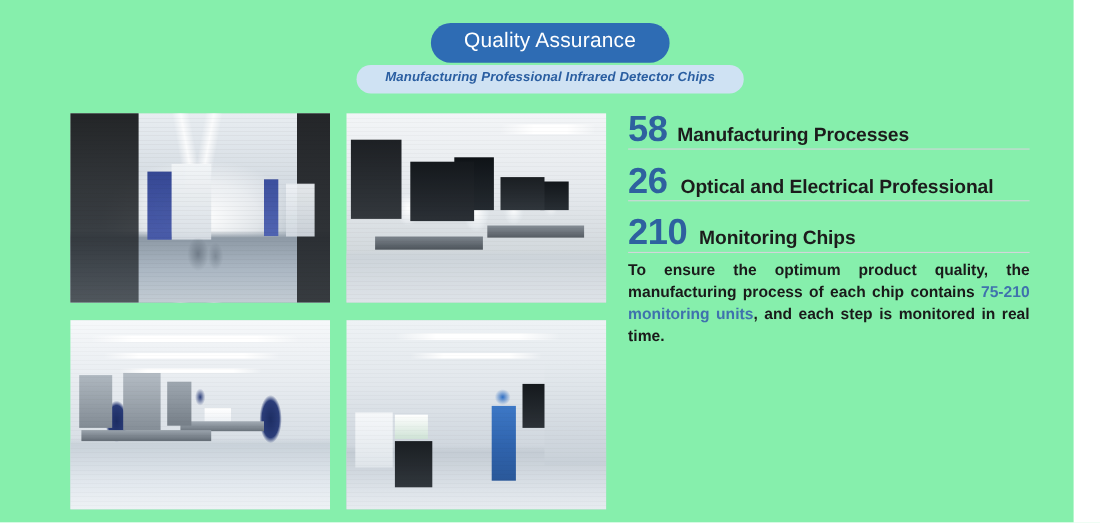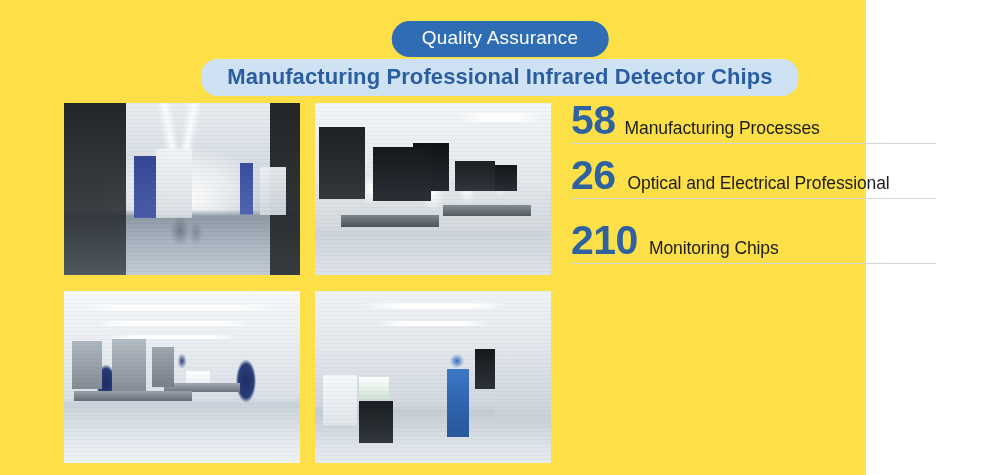--- a/index.html
+++ b/index.html
@@ -7,23 +7,23 @@
   html, body {
     width: 1000px;
     height: 475px;
     background: #ffffff;
     font-family: "Liberation Sans", "DejaVu Sans", sans-serif;
     overflow: hidden;
   }
 
   .page {
     position: relative;
-    width: 866px;
+    width: 976px;
     height: 475px;
-    background: #fde047;
+    background: #86efac;
   }
 
   
   .header {
     position: absolute;
     top: 0; left: 0;
     width: 1000px;
     height: 96px;
   }
 
@@ -43,27 +43,28 @@
     line-height: 1.15;
   }
 
   .subtitle-badge {
     position: absolute;
     top: 59px;
     left: 50%;
     transform: translateX(-50%);
     background: #cfe2f3;
     color: #2a5ea1;
-    font-size: 22px;
+    font-size: 12px;
     font-weight: bold;
     letter-spacing: 0.1px;
     padding: 5px 26px 7px 26px;
     border-radius: 16px;
     white-space: nowrap;
     line-height: 1.15;
+    font-style: italic;
   }
 
   
   .gallery {
     position: absolute;
     left: 64px;
     top: 103px;
     width: 487px;
     height: 360px;
     display: grid;
@@ -244,30 +245,30 @@
 
   .stat-head {
     display: flex;
     align-items: baseline;
     gap: 9px;
     padding-bottom: 2px;
   }
 
   .stat-number {
     color: #2e619f;
-    font-size: 41px;
+    font-size: 33px;
     font-weight: bold;
     line-height: 1;
     letter-spacing: -0.5px;
   }
 
   .stat-label {
     color: #1c1c1c;
     font-size: 17.5px;
-    font-weight: normal;
+    font-weight: bold;
     line-height: 1.1;
     letter-spacing: -0.1px;
   }
 
   .stat-rule {
     height: 1px;
     background: #d2d6da;
     width: 100%;
     margin-bottom: 6px;
   }
@@ -277,21 +278,21 @@
     font-size: 14.2px;
     font-weight: bold;
     line-height: 1.42;
     text-align: justify;
     text-justify: inter-word;
   }
 
   .stat-body .hl { color: #3f72ad; }
 
   .b1 { margin-bottom: 11px; }
-  .b2 { margin-bottom: 21px; }
+  .b2 { margin-bottom: 11px; }
   .b3 { margin-bottom: 0; }
 
   .blk2 .stat-head { gap: 12px; }
   .blk3 .stat-head { gap: 11px; }
 </style>
 </head>
 <body>
 
 <div class="page">
 
@@ -324,16 +325,17 @@
       </div>
       <div class="stat-rule"></div>
     </div>
 
     <div class="stat-block blk3 b3">
       <div class="stat-head">
         <span class="stat-number">210</span>
         <span class="stat-label">Monitoring Chips</span>
       </div>
       <div class="stat-rule"></div>
+      <div class="stat-body"><span>To ensure the optimum product quality, the manufacturing process of each chip contains </span><span class="hl">75-210 monitoring units</span><span>, and each step is monitored in real time.</span></div>
     </div>
 
   </div>
 </div>
 
 </body></html>

